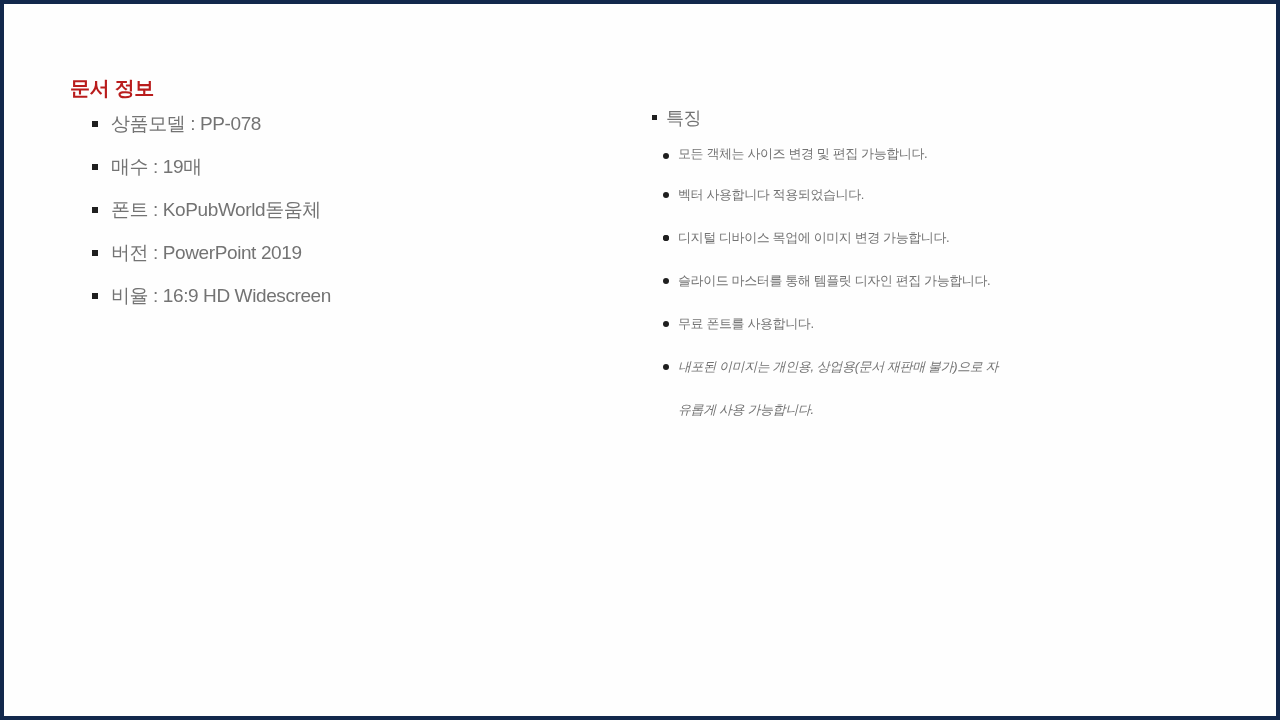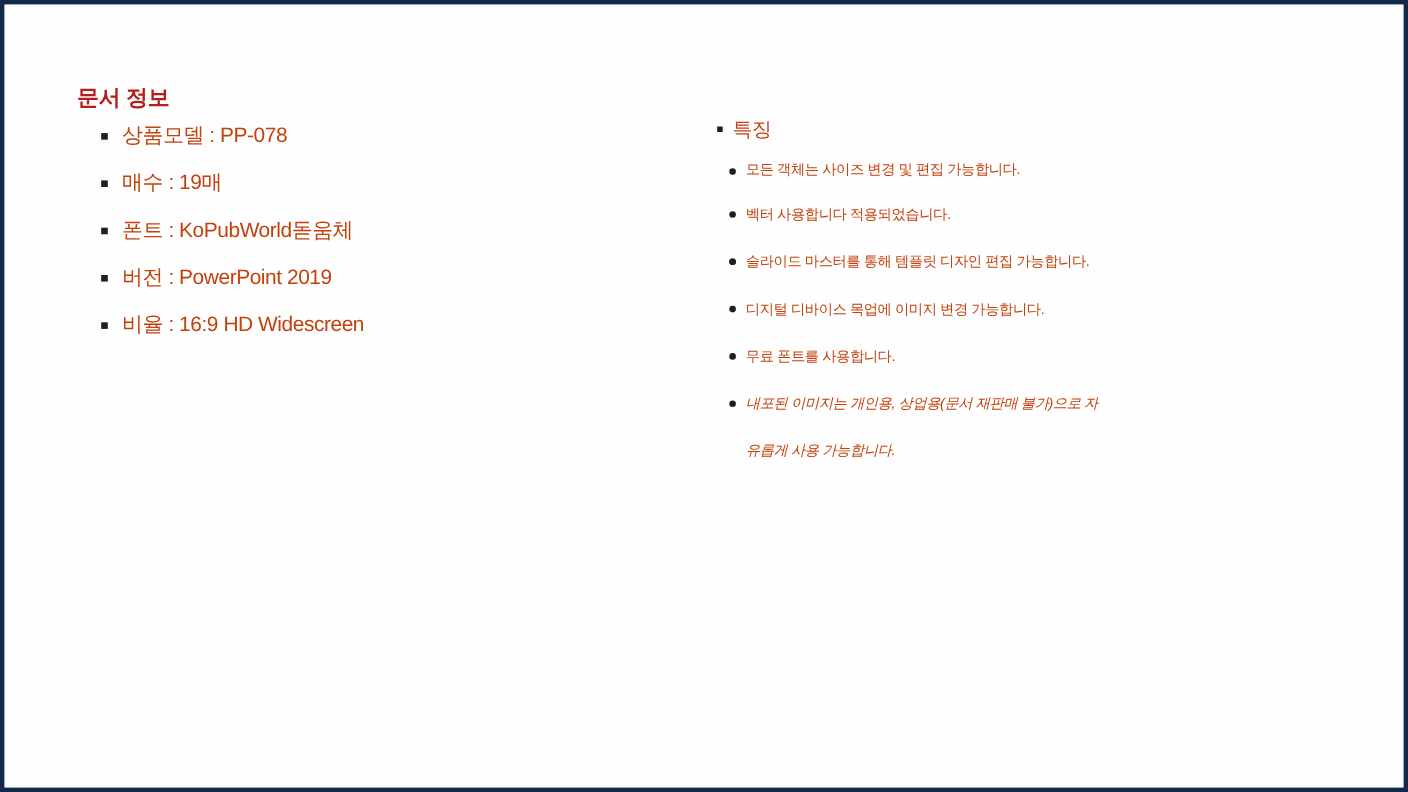--- a/index.html
+++ b/index.html
@@ -43,21 +43,21 @@
   .col-right { left: 648px; width: 560px; }
 
   ul.bullets {
     list-style: none;
     margin: 0;
     padding: 0;
   }
 
   li.item {
     position: relative;
-    color: #c2410c;
+    color: #737373;
     letter-spacing: -0.4px;
     white-space: nowrap;
   }
 
   
   li.sq {
     font-size: 19px;
     line-height: 43px;
     padding-left: 19px;
   }
@@ -167,26 +167,26 @@
         <span class="bullet-dot"></span>
         <span>벡터 사용합니다 적용되었습니다.</span>
       </li>
 
       <li class="item dot">
         <span class="bullet-dot"></span>
       </li>
 
       <li class="item dot">
         <span class="bullet-dot"></span>
+        <span>디지털 디바이스 목업에 이미지 변경 가능합니다.</span>
+      </li>
+
+      <li class="item dot">
+        <span class="bullet-dot"></span>
         <span>슬라이드 마스터를 통해 템플릿 디자인 편집 가능합니다.</span>
-      </li>
-
-      <li class="item dot">
-        <span class="bullet-dot"></span>
-        <span>디지털 디바이스 목업에 이미지 변경 가능합니다.</span>
       </li>
 
       <li class="item dot">
         <span class="bullet-dot"></span>
         <span>무료 폰트를 사용합니다.</span>
       </li>
 
       <li class="item dot">
         <span class="bullet-dot"></span>
         <span class="wrap-line">내포된 이미지는 개인용, 상업용(문서 재판매 불가)으로 자</span>

